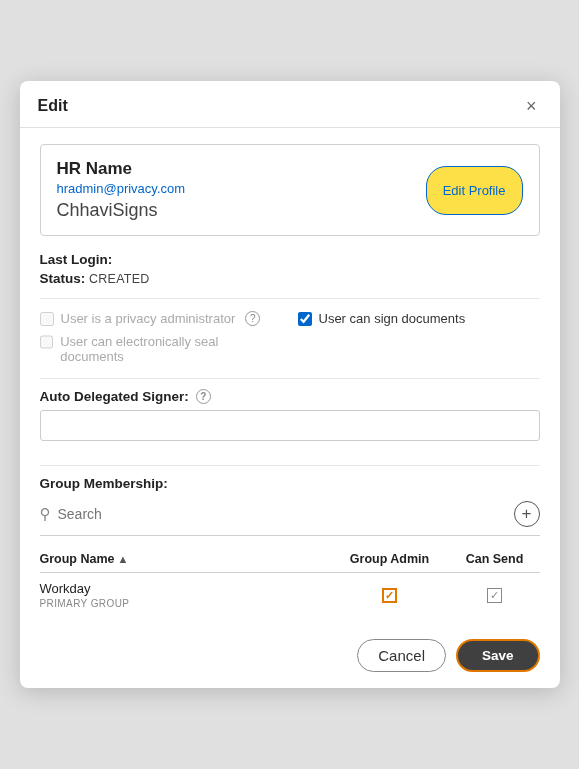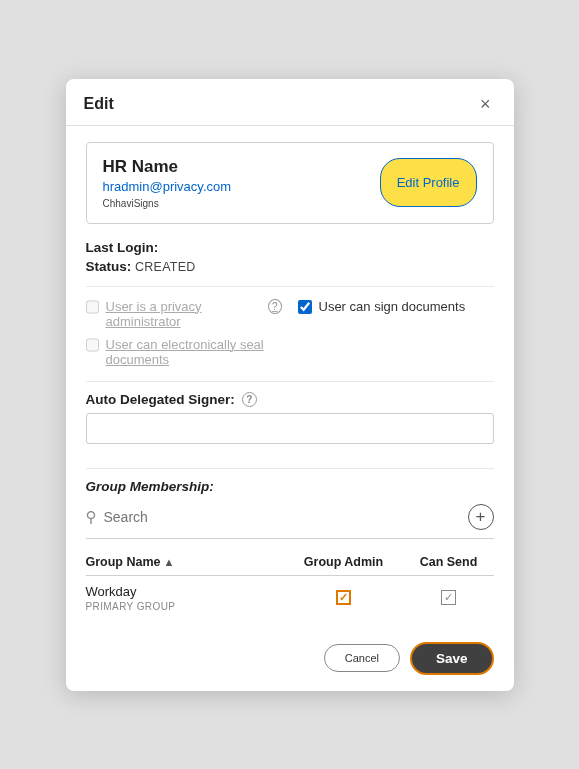--- a/index.html
+++ b/index.html
@@ -8,21 +8,21 @@
       display: flex;
       justify-content: center;
       align-items: center;
       min-height: 100vh;
       font-family: -apple-system, BlinkMacSystemFont, "Segoe UI", Arial, sans-serif;
       font-size: 14px;
       color: #333;
     }
     .modal {
       background: #fff;
-      width: 448px;
+      width: 540px;
       border-radius: 8px;
       box-shadow: 0 4px 24px rgba(0,0,0,0.18);
       overflow: hidden;
     }
     .modal-header {
       display: flex;
       justify-content: space-between;
       align-items: center;
       padding: 14px 18px 10px 18px;
       border-bottom: 1px solid #e0e0e0;
@@ -57,21 +57,21 @@
       font-size: 17px;
       font-weight: 600;
       color: #222;
     }
     .profile-info .email {
       color: #0066cc;
       font-size: 13px;
       margin: 2px 0 4px 0;
     }
     .profile-info .org {
-      font-size: 10px;
+      font-size: 18px;
       color: #444;
     }
     .edit-profile-btn {
       border: 1.5px solid #0066cc;
       background: #fde047;
       color: #0066cc;
       border-radius: 20px;
       padding: 16px 16px;
       font-size: 13px;
       cursor: pointer;
@@ -103,21 +103,20 @@
     }
     .checkbox-row {
       display: flex;
       align-items: flex-start;
       gap: 7px;
       font-size: 13px;
       color: #333;
     }
     .checkbox-row.disabled {
       color: #aaa;
-      text-decoration: underline;
     }
     .checkbox-row input[type="checkbox"] {
       margin-top: 1px;
       width: 14px;
       height: 14px;
       cursor: pointer;
       accent-color: #0066cc;
     }
     .checkbox-row input[type="checkbox"]:disabled {
       accent-color: #ccc;
@@ -153,21 +152,20 @@
       font-size: 13px;
       color: #333;
       outline: none;
       margin-bottom: 14px;
     }
     .group-section-label {
       font-weight: 700;
       font-size: 13.5px;
       color: #222;
       margin-bottom: 10px;
-      font-style: italic;
     }
     .search-bar {
       display: flex;
       align-items: center;
       border-bottom: 1px solid #d0d0d0;
       padding-bottom: 8px;
       margin-bottom: 10px;
     }
     .search-bar .search-icon-wrap {
       color: #888;
@@ -271,21 +269,21 @@
       justify-content: flex-end;
       align-items: center;
       padding: 12px 20px 16px 20px;
       gap: 10px;
     }
     .cancel-btn {
       background: #fff;
       border: 1.5px solid #888;
       border-radius: 20px;
       padding: 7px 20px;
-      font-size: 11px;
+      font-size: 15px;
       color: #333;
       cursor: pointer;
     }
     .save-btn {
       background: #404040;
       border: 2.5px solid #e07800;
       border-radius: 20px;
       padding: 7px 24px;
       font-size: 13.5px;
       color: #fff;

